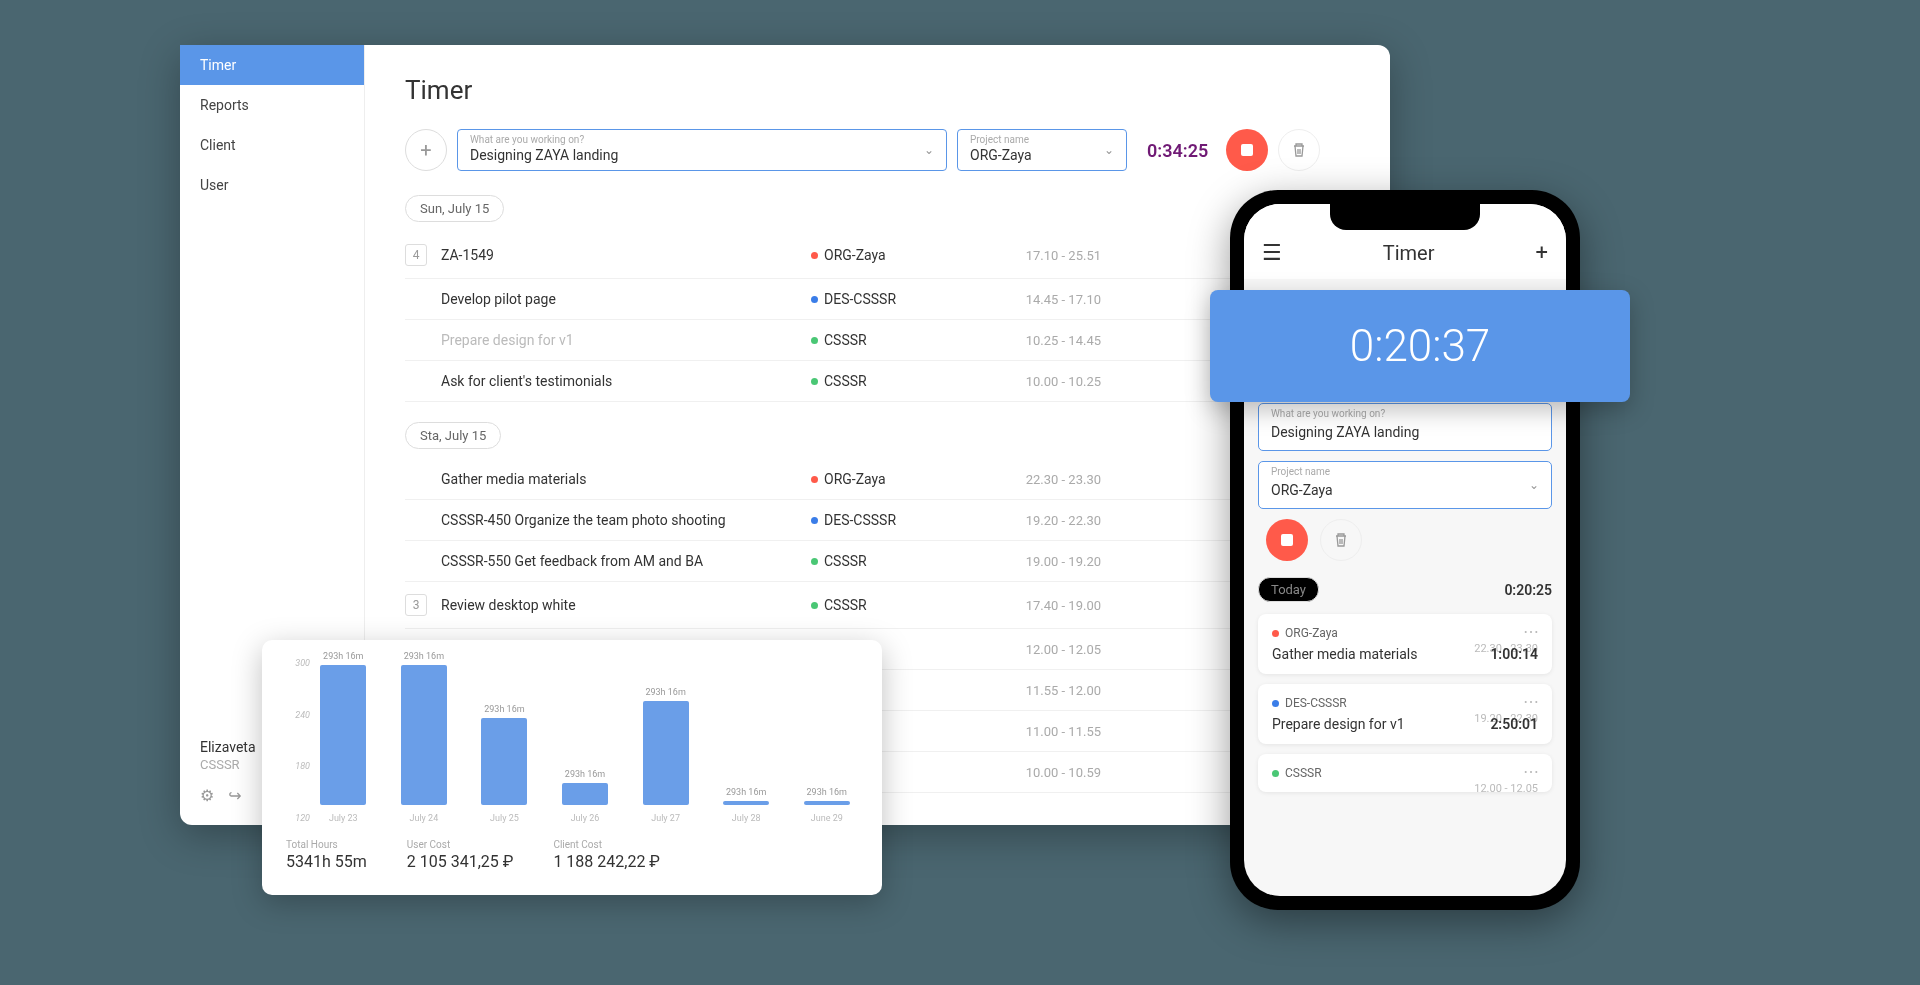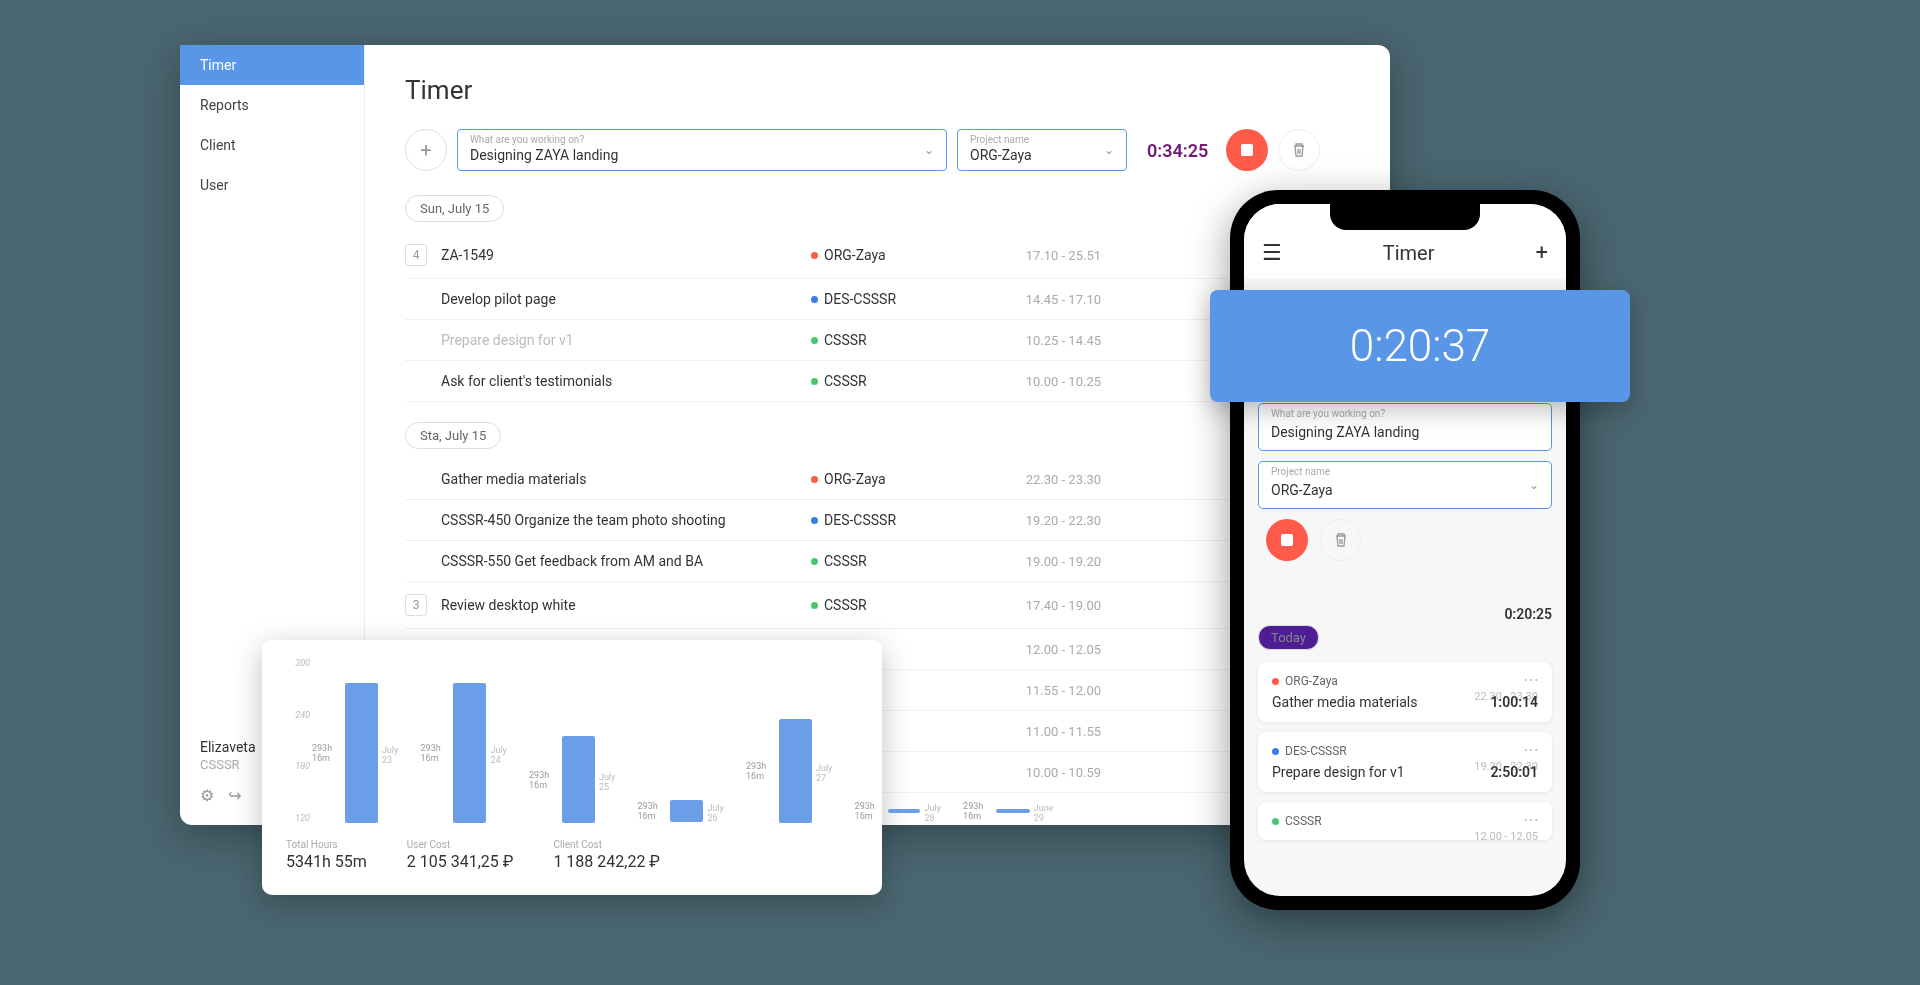--- a/index.html
+++ b/index.html
@@ -44,39 +44,39 @@
 .dot.blue { background: #3a7de8; }
 .dot.green { background: #4ac775; }
 .entry-time { flex: 0 0 110px; color: #aaa; font-size: 13px; text-align: right; }
 .entry-dur { margin-left: auto; color: #333; text-align: right; }
 .section-gap { height: 20px; }
 
 
 .chart-card { position: absolute; left: 262px; top: 640px; width: 620px; height: 255px; background: #fff; border-radius: 10px; box-shadow: 0 8px 30px rgba(0,0,0,0.25); padding: 18px 24px; }
 .chart-area { display: flex; align-items: flex-end; height: 165px; gap: 8px; position: relative; padding-left: 26px; }
 .y-axis { position: absolute; left: 0; top: 0; bottom: 0; width: 24px; display: flex; flex-direction: column; justify-content: space-between; font-size: 9px; color: #bbb; text-align: right; font-style: italic; }
-.bar-col { flex: 1; display: flex; flex-direction: row; align-items: center; gap: 4px; justify-content: space-between; }
+.bar-col { flex: 1; display: flex; flex-direction: column; align-items: center; gap: 4px; justify-content: space-between; }
 .bar-label-top { font-size: 9px; color: #999; }
 .bar { width: 46px; background: #6a9ee8; border-radius: 2px; }
 .bar-label-bot { font-size: 9px; color: #bbb; margin-top: 4px; }
 .stats-row { display: flex; gap: 40px; margin-top: 16px; }
 .stat-label { font-size: 10px; color: #aaa; }
 .stat-value { font-size: 16px; color: #333; margin-top: 2px; }
 
 
 .phone { position: absolute; left: 1230px; top: 190px; width: 350px; height: 720px; background: #000; border-radius: 48px; padding: 14px; box-shadow: 0 12px 40px rgba(0,0,0,0.4); }
 .phone-screen { width: 100%; height: 100%; background: #f7f7f7; border-radius: 36px; overflow: hidden; position: relative; }
 .notch { position: absolute; top: 0; left: 50%; transform: translateX(-50%); width: 150px; height: 26px; background: #000; border-radius: 0 0 16px 16px; z-index: 10; }
 .phone-header { background: #fff; padding: 36px 18px 14px; display: flex; align-items: center; justify-content: space-between; }
 .phone-title { font-size: 20px; color: #333; }
 .phone-body { padding: 12px 14px; }
 .phone-input { border: 1.5px solid #5a96e8; border-radius: 5px; padding: 6px 12px; margin-bottom: 10px; position: relative; height: 48px; background: #fff; display: flex; align-items: center; }
 .phone-buttons { display: flex; gap: 12px; margin-bottom: 16px; }
 .today-row { display: flex; justify-content: space-between; align-items: center; margin-bottom: 12px; }
-.today-pill { border: 1px solid #ddd; border-radius: 12px; padding: 4px 12px; font-size: 13px; color: #888; background: #4c1d95; margin-top: 48px; }
+.today-pill { border: 1px solid #ddd; border-radius: 12px; padding: 4px 12px; font-size: 13px; color: #888; background: #000000; }
 .today-dur { font-size: 14px; font-weight: 600; color: #333; }
 .phone-card { background: #fff; border-radius: 8px; padding: 12px 14px; margin-bottom: 10px; box-shadow: 0 1px 4px rgba(0,0,0,0.08); position: relative; }
 .card-dots { position: absolute; right: 12px; top: 8px; color: #bbb; font-size: 16px; letter-spacing: 1px; }
 .card-proj { display: flex; align-items: center; gap: 6px; font-size: 12px; color: #666; }
 .card-time { position: absolute; right: 14px; top: 28px; font-size: 11px; color: #bbb; }
 .card-task { font-size: 14px; color: #333; margin-top: 6px; }
 .card-dur { position: absolute; right: 14px; bottom: 12px; font-size: 14px; font-weight: 600; color: #333; }
 
 
 .timer-banner { position: absolute; left: 1210px; top: 290px; width: 420px; height: 112px; background: #5a96e8; border-radius: 8px; box-shadow: 0 8px 24px rgba(0,0,0,0.25); display: flex; align-items: center; justify-content: center; z-index: 20; }

